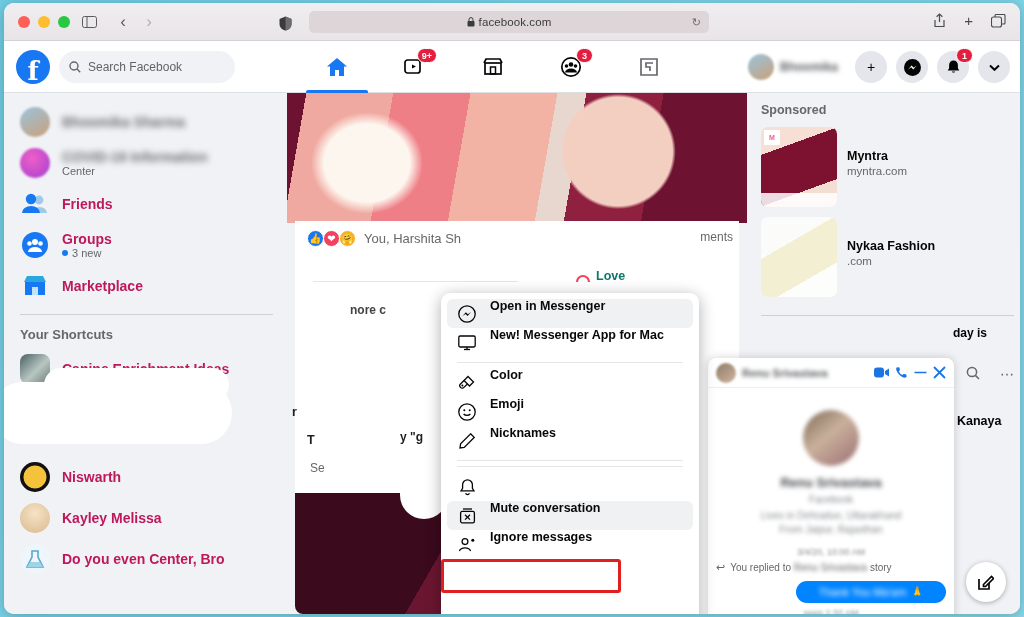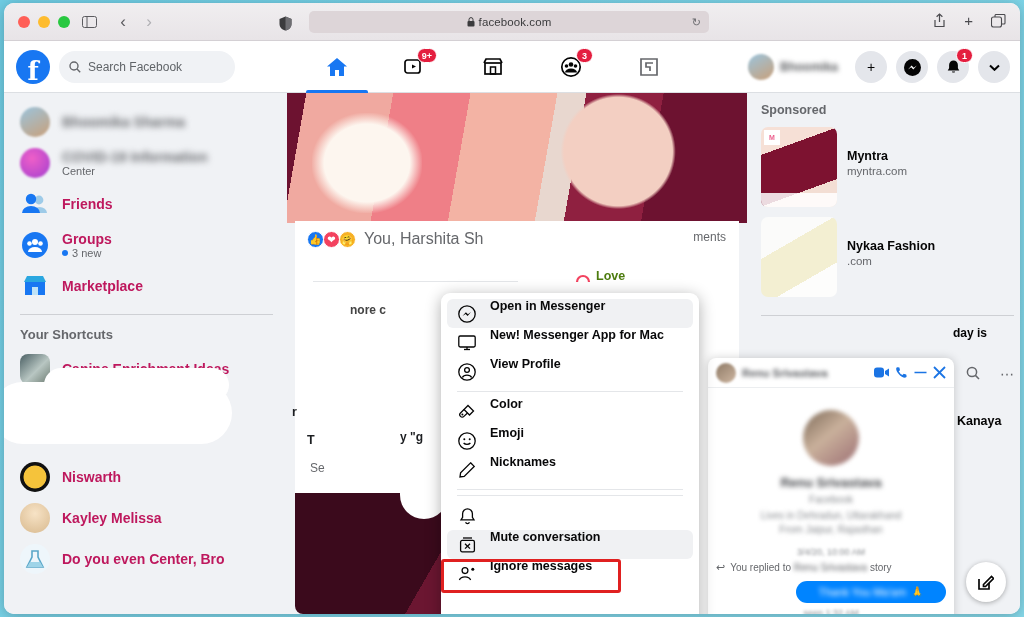--- a/index.html
+++ b/index.html
@@ -146,24 +146,24 @@
     position:absolute; left:8px; top:128px; width:444px; height:393px;
     background:#fff; border-radius:0 0 8px 8px;
   }
   #reaction-row { display:flex; align-items:center; gap:3px; padding:9px 12px 0; }
   .rx { width:17px; height:17px; border-radius:50%; border:1.5px solid #fff; margin-left:-4px; font-size:10px;
         display:flex; align-items:center; justify-content:center; }
   .rx:first-child{ margin-left:0; }
   .rx.like{ background:#1877f2; color:#fff; }
   .rx.love{ background:#f3425f; color:#fff; }
   .rx.care{ background:#f7b125; }
-  #rx-text { font-size:16px; color:#65676b; margin-left:5px; }
-  #comments-word { position:absolute; right:13px; top:9px; font-size:12px; color:#65676b; }
+  #rx-text { font-size:13px; color:#65676b; margin-left:5px; }
+  #comments-word { position:absolute; right:6px; top:9px; font-size:12px; color:#65676b; }
   #love-row { position:absolute; left:280px; top:48px; display:flex; align-items:center; gap:5px; }
-  #love-word { font-size:12.5px; font-weight:bold; color:#4d7c0f; }
+  #love-word { font-size:12.5px; font-weight:bold; color:#0f766e; }
   #feed-frag1 { position:absolute; left:55px; top:82px; font-size:12px; font-weight:bold; color:#444; }
   #feed-frag2 { position:absolute; left:-3px; top:184px; font-size:12.5px; font-weight:bold; color:#1c1e21; }
   #feed-frag3 { position:absolute; left:105px; top:209px; font-size:12px; font-weight:bold; color:#1c1e21; }
   #feed-frag4 { position:absolute; left:12px; top:212px; font-size:12.5px; font-weight:bold; color:#1c1e21; }
   #feed-frag5 { position:absolute; left:15px; top:240px; font-size:12px; color:#65676b; }
   #feed-hline { position:absolute; left:18px; top:60px; width:205px; height:1px; background:#e4e6e9; }
   #feed-bottom-photo {
     position:absolute; left:0; top:272px; width:305px; height:121px;
     background:linear-gradient(120deg,#3b0a1c 0 48%, #6b1631 48% 70%, #c34f5c 70% 84%, #e08a8a 84%);
     border-radius:0 0 0 8px;
@@ -603,30 +603,20 @@
         <span class="mi-ic">
           <svg width="18" height="16" viewBox="0 0 18 16">
                 <rect x="0.8" y="1" width="16.4" height="11" rx="1.4" fill="none" stroke="#050505" stroke-width="1.3"></rect>
                 <line x1="6" y1="14.5" x2="12" y2="14.5" stroke="#050505" stroke-width="1.3"></line>
                 <line x1="9" y1="12" x2="9" y2="14.5" stroke="#050505" stroke-width="1.3"></line>
               </svg>
         </span>
         <span class="mi-lbl">New! Messenger App for Mac</span>
       </div>
 
-      <div class="mi">
-        <span class="mi-ic">
-          <svg width="18" height="18" viewBox="0 0 18 18">
-                <circle cx="9" cy="9" r="8.2" fill="none" stroke="#050505" stroke-width="1.3"></circle>
-                <circle cx="9" cy="7" r="2.4" fill="none" stroke="#050505" stroke-width="1.3"></circle>
-                <path d="M4.4 14.5 a4.8 3.4 0 0 1 9.2 0" fill="none" stroke="#050505" stroke-width="1.3"></path>
-              </svg>
-        </span>
-        <span class="mi-lbl">View Profile</span>
-      </div>
 
       <div class="msep"></div>
 
       <div class="mi">
         <span class="mi-ic">
           <svg width="18" height="18" viewBox="0 0 18 18">
                 <path d="M10 2.5 L15.5 8 L11.5 12 L6 6.5 Z" fill="none" stroke="#050505" stroke-width="1.3"></path>
                 <path d="M6 6.5 L2.5 10 a2.4 2.4 0 0 0 3.4 3.4 L9.5 10" fill="none" stroke="#050505" stroke-width="1.3"></path>
                 <circle cx="4.4" cy="11.6" r="1" fill="#050505"></circle>
               </svg>

